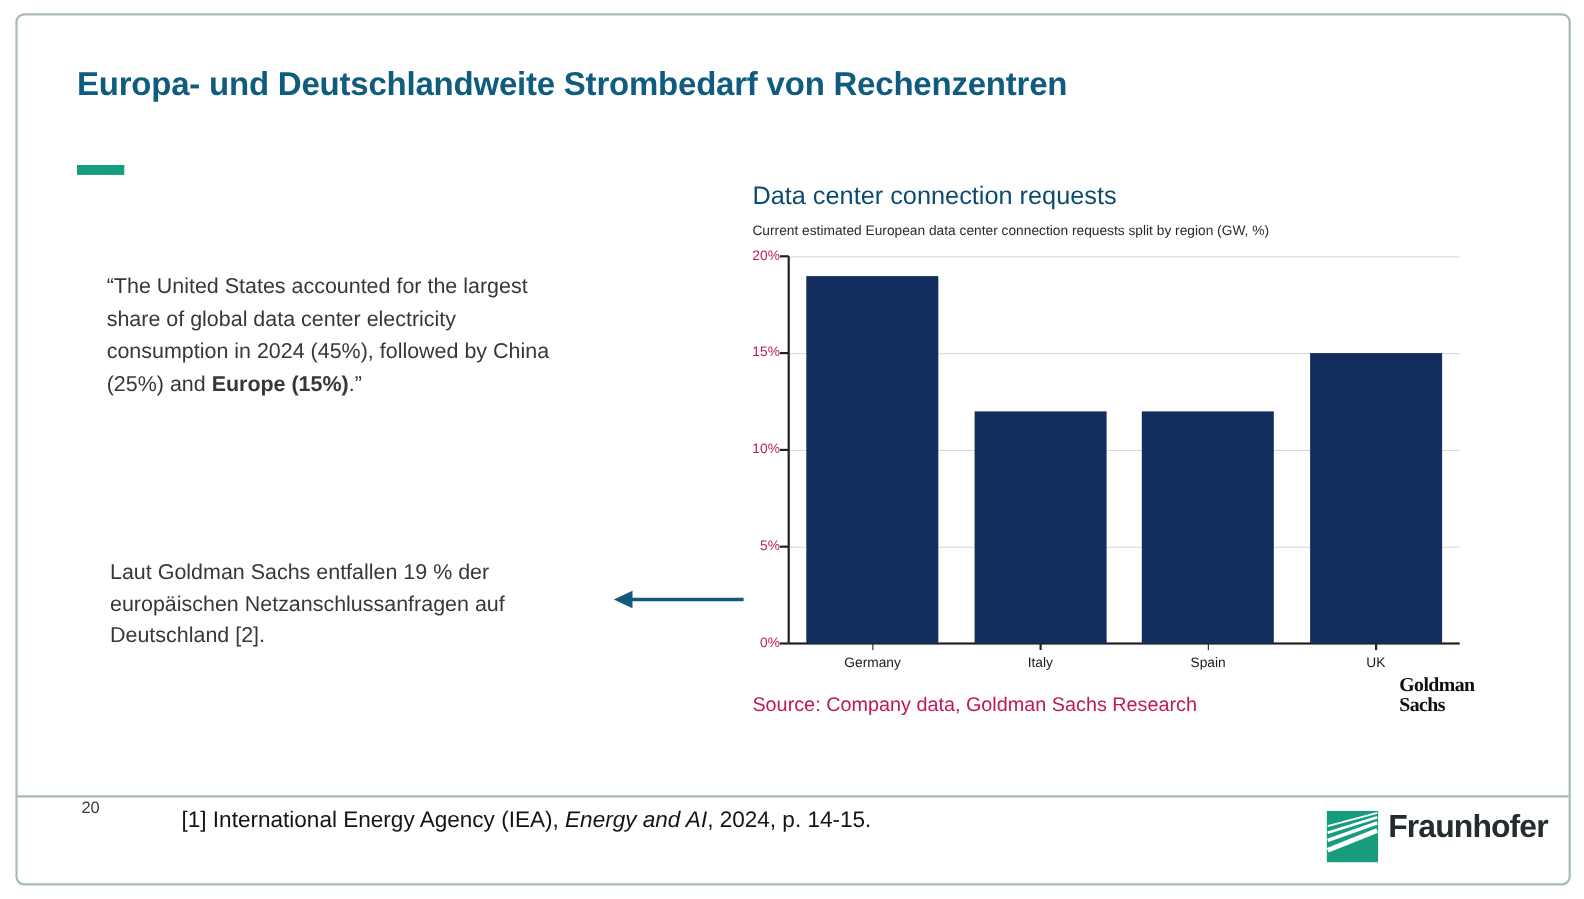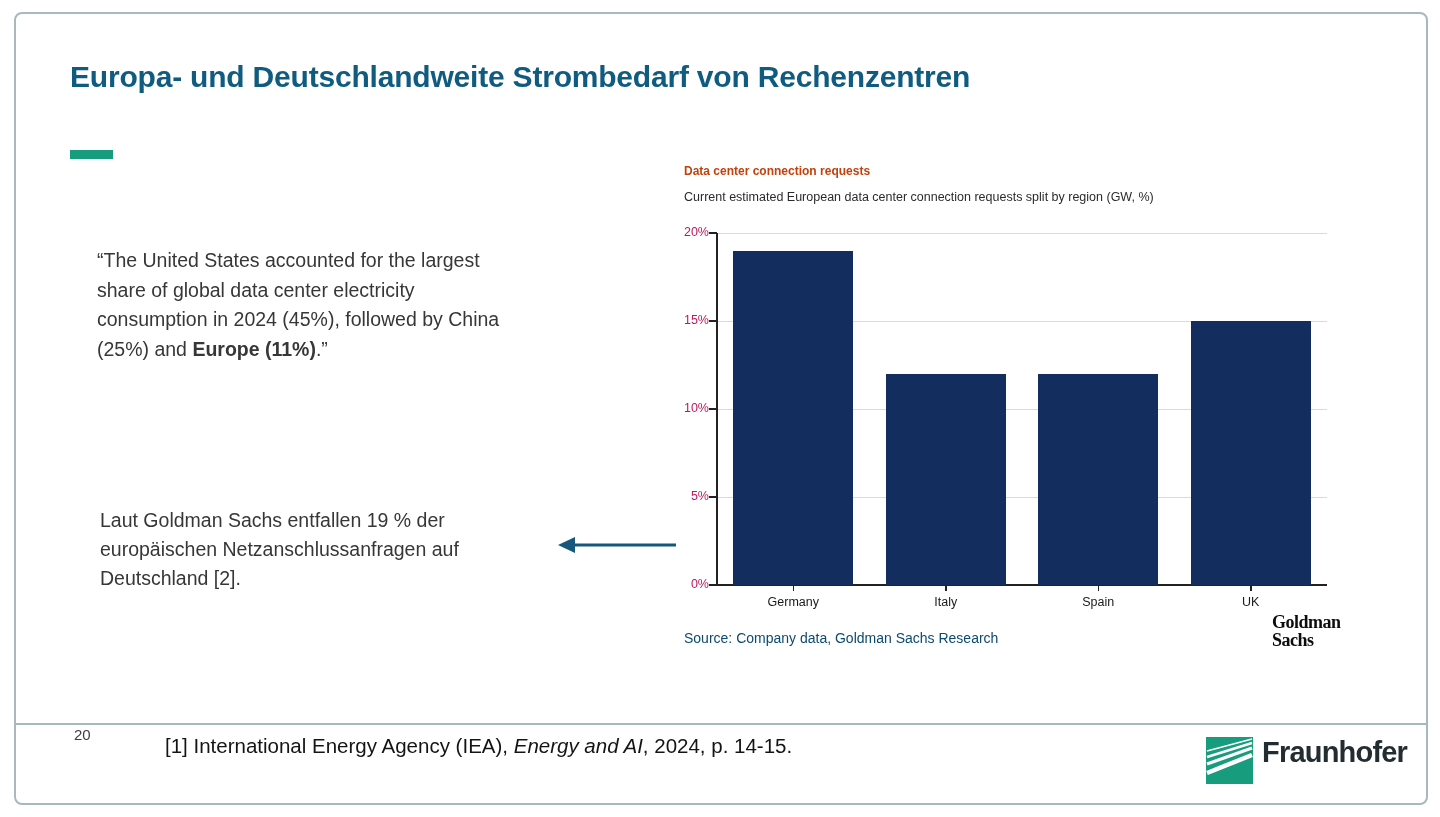--- a/index.html
+++ b/index.html
@@ -13,32 +13,32 @@
   .quote-block { position:absolute; left:97px; top:246px; width:500px; font-size:19.5px; line-height:29.5px; color:#373737; }
   .quote-text { white-space:pre-line; display:inline; }
   .quote-bold { font-weight:700; }
   .quote-attr { font-style:italic; }
 
   .callout-block { position:absolute; left:100px; top:506px; width:440px; font-size:19.5px; line-height:29px; color:#373737; white-space:pre-line; }
 
   .arrow-wrap { position:absolute; left:556px; top:534px; width:122px; height:22px; }
 
   .chart { position:absolute; left:684px; top:164px; width:660px; height:520px; }
-  .chart-title { font-size:12px; font-weight:700; color:#c2410c; }
+  .chart-title { font-size:23px; font-weight:400; color:#0c4a6e; }
   .chart-subtitle { margin-top:12px; font-size:12.5px; color:#2b2b2b; }
   .plot { position:absolute; left:33px; top:69px; width:610px; height:352px; }
   .gridline { position:absolute; left:0; width:100%; height:1px; background:#dadada; }
   .axis-x { position:absolute; left:0; width:100%; height:2px; background:#222; }
   .axis-y { position:absolute; left:-1px; top:0; width:2px; height:352px; background:#222; }
   .ytick { position:absolute; left:-8px; width:8px; height:2px; background:#222; }
   .ylabel { position:absolute; left:-50px; width:42px; text-align:right; font-size:12.5px; color:#be185d; }
   .bar { position:absolute; bottom:0; }
   .xtick { position:absolute; width:1.5px; height:6px; background:#222; }
   .xlabel { position:absolute; width:130px; text-align:center; font-size:12.5px; color:#1a1a1a; }
-  .chart-source { position:absolute; left:0; top:466px; font-size:14px; color:#0c4a6e; }
+  .chart-source { position:absolute; left:0; top:466px; font-size:18px; color:#be185d; }
   .gs-logo { position:absolute; left:576px; top:450px; font-family:"Liberation Serif", serif; font-weight:700; font-size:18px; line-height:17.5px; color:#0d0d0d; letter-spacing:-0.5px;margin-left:12px; }
 
   .page-number { position:absolute; left:74px; top:726px; font-size:15px; color:#3d3d3d; }
   .footnotes { position:absolute; left:165px; top:731px; font-size:20.5px; line-height:30.5px; color:#141414; }
   .fn-italic { font-style:italic; }
 
   .fraunhofer { position:absolute; left:1206px; top:737px; display:flex; align-items:flex-start; gap:9px; }
   .fh-text { display:flex; flex-direction:column; align-items:flex-end;gap:48px; }
   .fh-word { font-size:29px; font-weight:700; color:#232d31; letter-spacing:-0.8px; line-height:30px; }
   .fh-sub { font-size:13px; font-weight:700; color:#232d31; margin-top:3px; letter-spacing:0.5px; }
@@ -50,21 +50,21 @@
   <div class="footer-divider"></div>
 </div>
 
 <div class="slide-title">Europa- und Deutschlandweite Strombedarf von Rechenzentren</div>
 <div class="accent-dash"></div>
 
 <div class="quote-block">
   <span class="quote-text">“The United States accounted for the largest
 share of global data center electricity
 consumption in 2024 (45%), followed by China
-(25%) and </span><span class="quote-bold">Europe (11%)</span><span class="quote-text">.”</span>
+(25%) and </span><span class="quote-bold">Europe (15%)</span><span class="quote-text">.”</span>
 </div>
 
 <div class="callout-block">Laut Goldman Sachs entfallen 19 % der
 europäischen Netzanschlussanfragen auf
 Deutschland [2].</div>
 
 <div class="arrow-wrap">
   <svg width="122" height="22" viewBox="0 0 122 22">
     <line x1="120" y1="11" x2="16" y2="11" stroke="#15587c" stroke-width="3"></line>
     <polygon points="2,11 19,3 19,19" fill="#15587c"></polygon>

